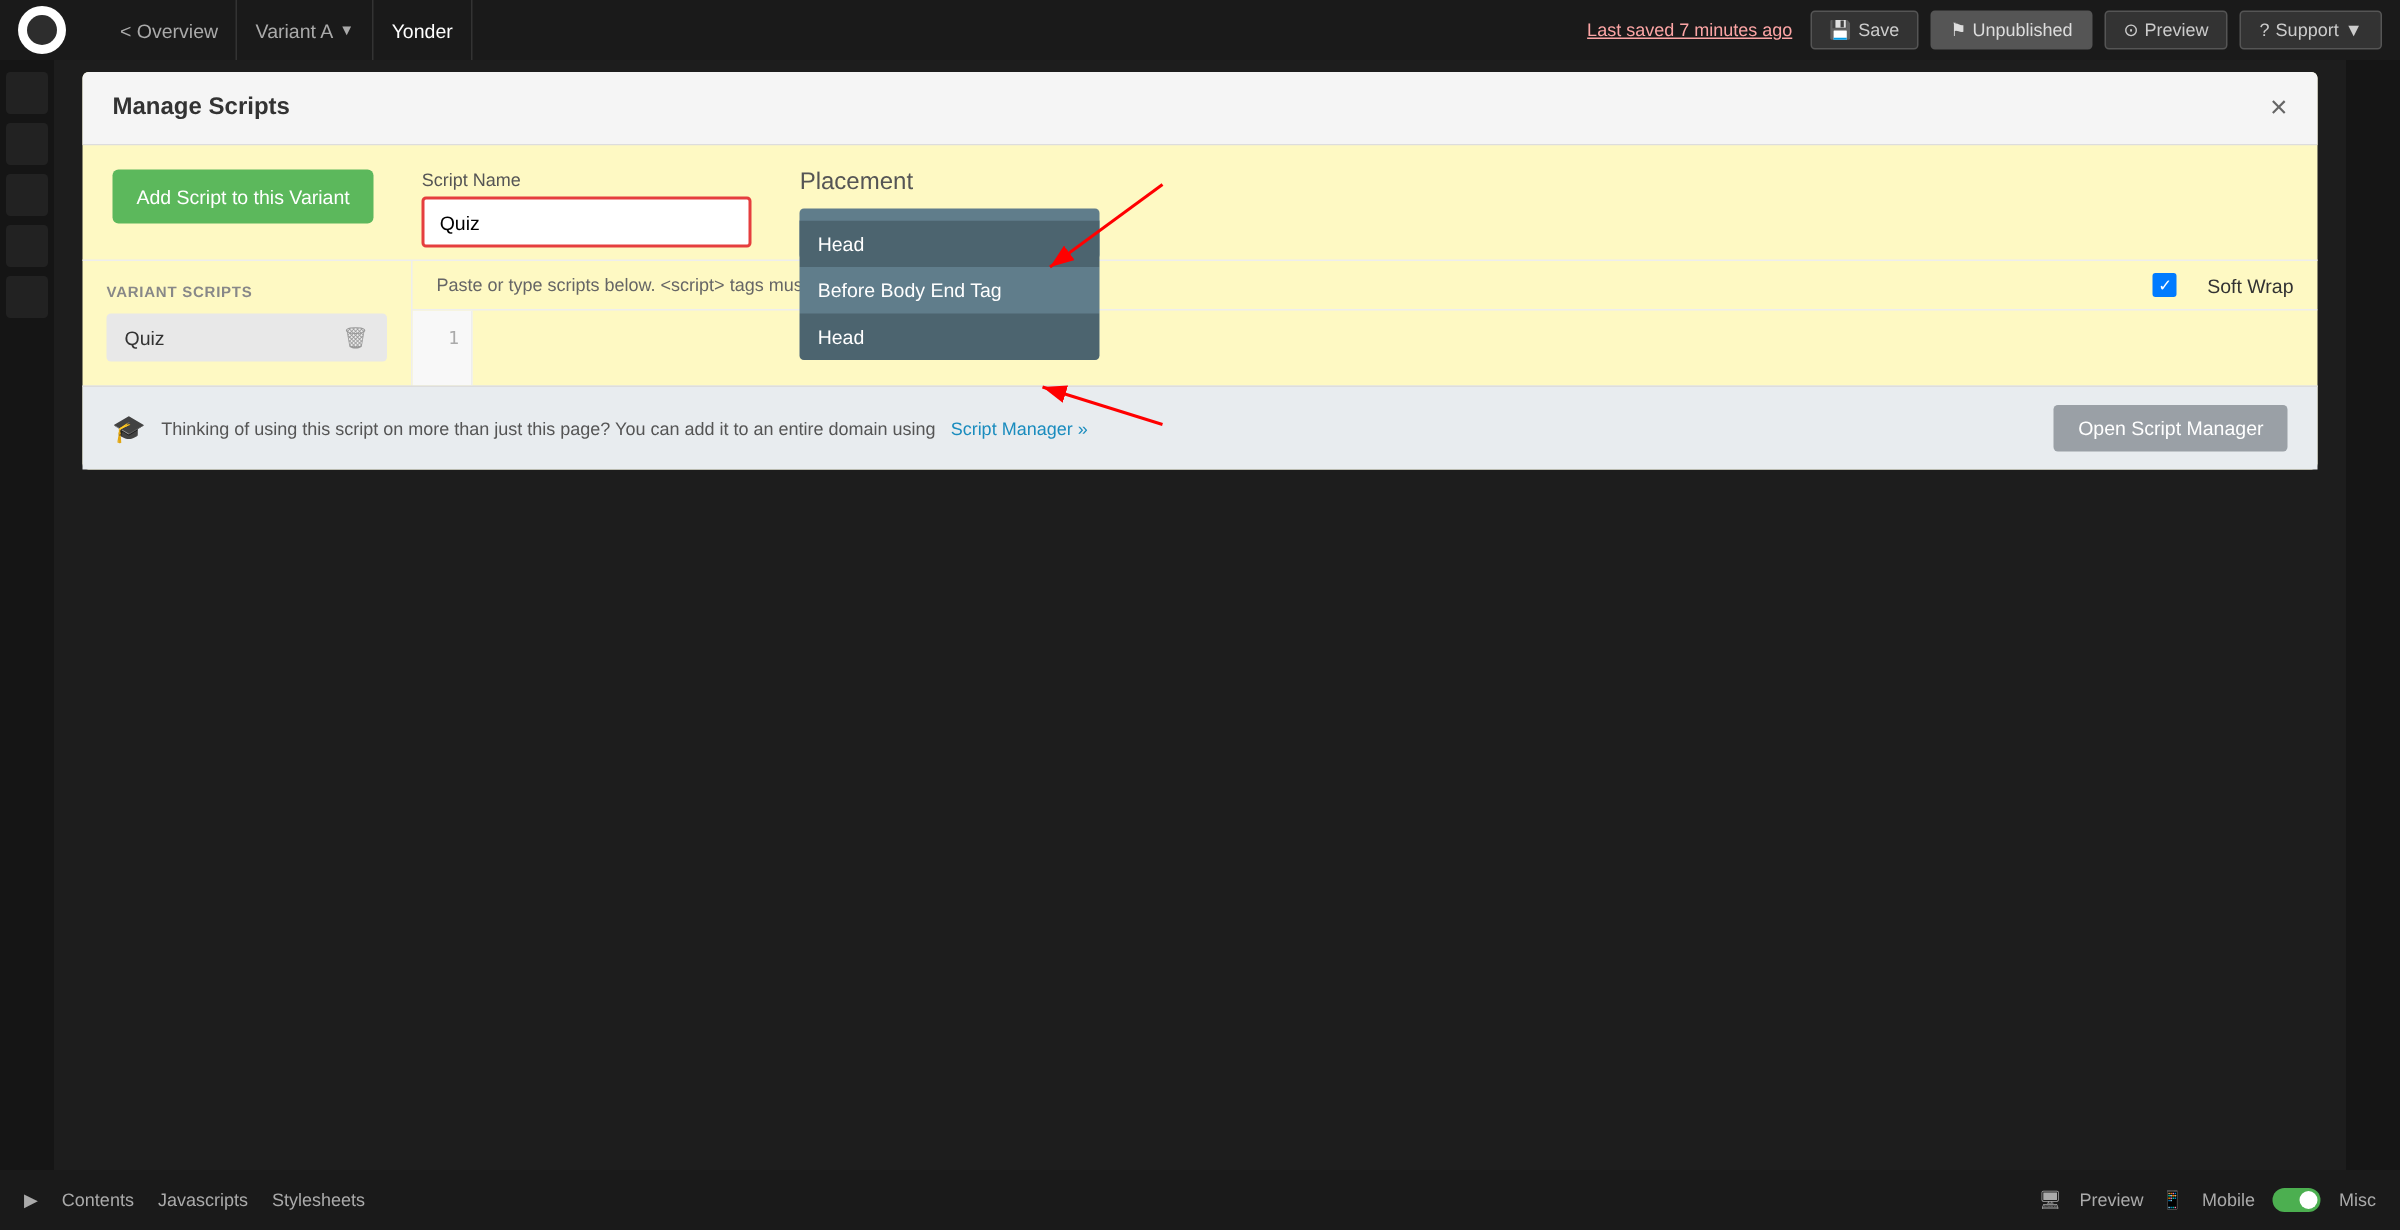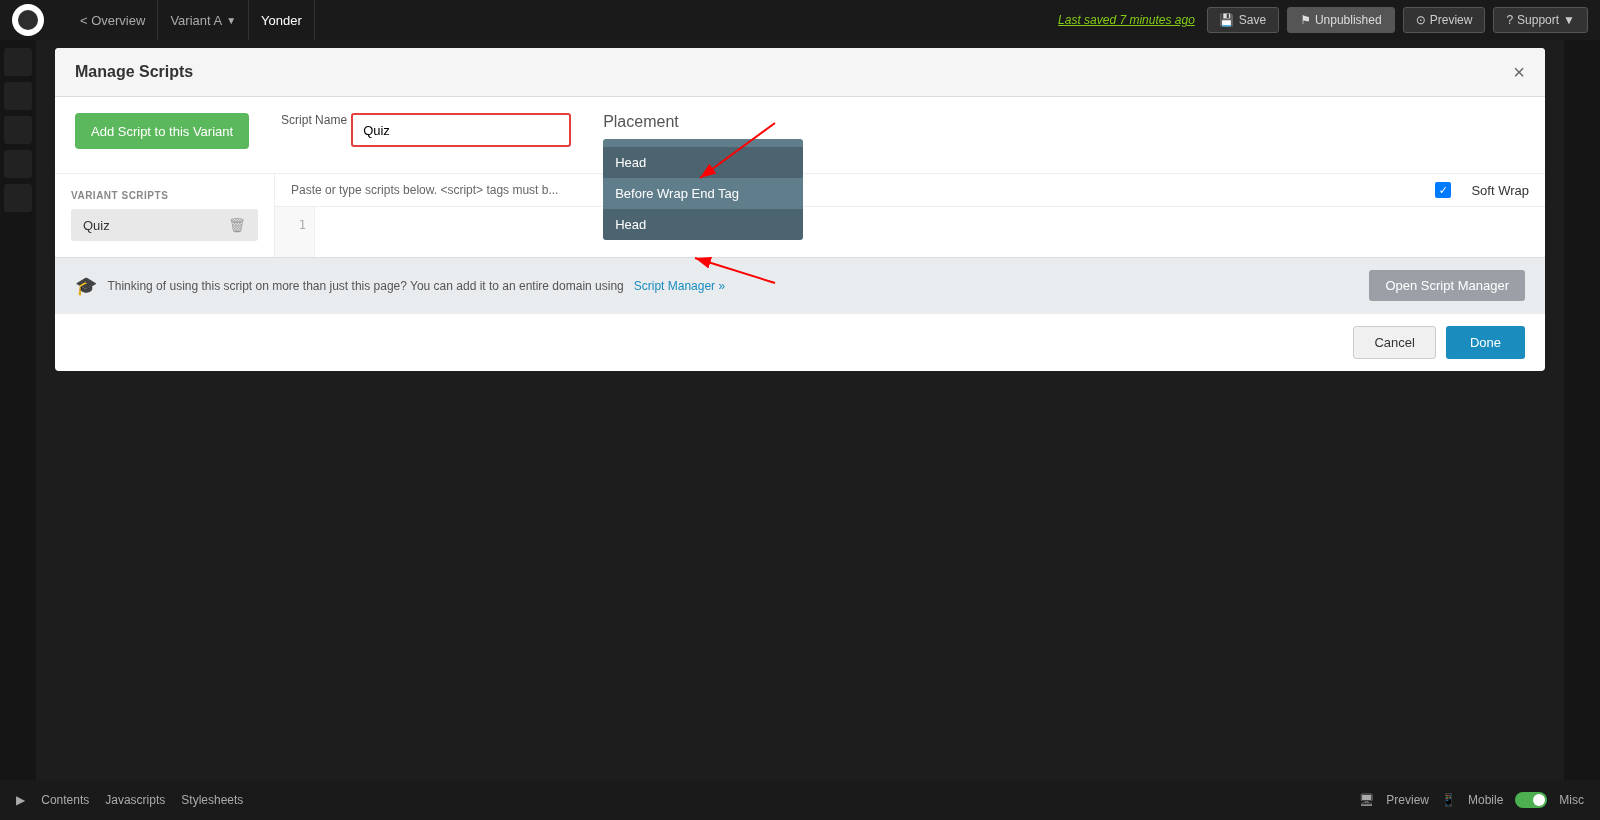--- a/index.html
+++ b/index.html
@@ -36,21 +36,21 @@
       display: flex; align-items: center;
       color: #aaa;
       font-size: 13px;
       cursor: pointer;
       border-right: 1px solid #333;
     }
     .top-bar-nav-item.active { color: #fff; font-weight: 500; }
     .top-bar-nav-item .arrow { margin-left: 4px; font-size: 10px; }
     .top-bar-spacer { flex: 1; }
     .top-bar-actions { display: flex; align-items: center; gap: 8px; }
-    .top-bar-save-info { color: #84cc16; font-size: 12px; font-style: italic; text-decoration: underline; cursor: pointer; margin-right: 4px; }
+    .top-bar-save-info { color: #fca5a5; font-size: 12px; text-decoration: underline; cursor: pointer; margin-right: 4px; }
     .top-bar-btn {
       padding: 5px 12px;
       border-radius: 3px;
       font-size: 12px;
       cursor: pointer;
       border: 1px solid #555;
       color: #ccc;
       background: #333;
       display: flex; align-items: center; gap: 4px;
     }
@@ -92,21 +92,21 @@
       top: 40px; left: 0; right: 0; bottom: 0;
       background: rgba(0,0,0,0.5);
       display: flex;
       align-items: flex-start;
       justify-content: center;
       padding-top: 0;
     }
 
     
     .modal {
-      background: #ffffff;
+      background: #fef9c3;
       width: 1490px;
       max-height: 760px;
       border-radius: 4px;
       margin-top: 8px;
       display: flex;
       flex-direction: column;
       position: relative;
     }
     .modal-header {
       background: #f5f5f5;
@@ -406,35 +406,35 @@
   <div class="modal">
 
     <div class="modal-header">
       <span class="modal-title">Manage Scripts</span>
       <button class="modal-close">×</button>
     </div>
 
     <div style="padding: 16px 20px 0; display: flex; align-items: flex-start; gap: 32px;">
       <button class="add-script-btn">Add Script to this Variant</button>
 
-      <div style="display: flex; gap: 4px;">
+      <div style="display: flex; flex-direction: column; gap: 4px;">
         <label class="form-label">Script Name</label>
         <input type="text" class="script-name-input" value="Quiz" style="">
       </div>
 
       <div style="display: flex; flex-direction: column; gap: 4px; position: relative;">
         <label class="placement-label">Placement</label>
         <div class="placement-select-btn">
           <span>Head</span>
           <span>▼</span>
         </div>
 
         <div class="placement-dropdown">
           <div class="placement-option selected">Head</div>
-          <div class="placement-option">Before Wrap End Tag</div>
+          <div class="placement-option">Before Body End Tag</div>
           <div class="placement-option selected">Head</div>
         </div>
       </div>
     </div>
 
     <svg class="arrows-svg" style="position:absolute;top:0;left:0;width:100%;height:100%;pointer-events:none;z-index:300;">
 
       <line x1="720" y1="75" x2="645" y2="130" stroke="red" stroke-width="2" marker-end="url(#arrowhead)"></line>
 
       <line x1="720" y1="235" x2="640" y2="210" stroke="red" stroke-width="2" marker-end="url(#arrowhead)"></line>
@@ -474,24 +474,20 @@
 
     <div class="bottom-info">
       <div class="bottom-info-text">
         <span class="grad-cap-icon">🎓</span>
         <span>Thinking of using this script on more than just this page? You can add it to an entire domain using</span>
         <a href="#" class="script-manager-link">Script Manager »</a>
       </div>
       <button class="open-script-mgr-btn">Open Script Manager</button>
     </div>
 
-    <div class="modal-footer">
-      <button class="btn-cancel">Cancel</button>
-      <button class="btn-done">Done</button>
-    </div>
   </div>
 </div>
 
 <div class="bottom-bar">
   <div class="bottom-bar-left">
     <span>▶</span>
     <span>Contents</span>
     <span>Javascripts</span>
     <span>Stylesheets</span>
   </div>

